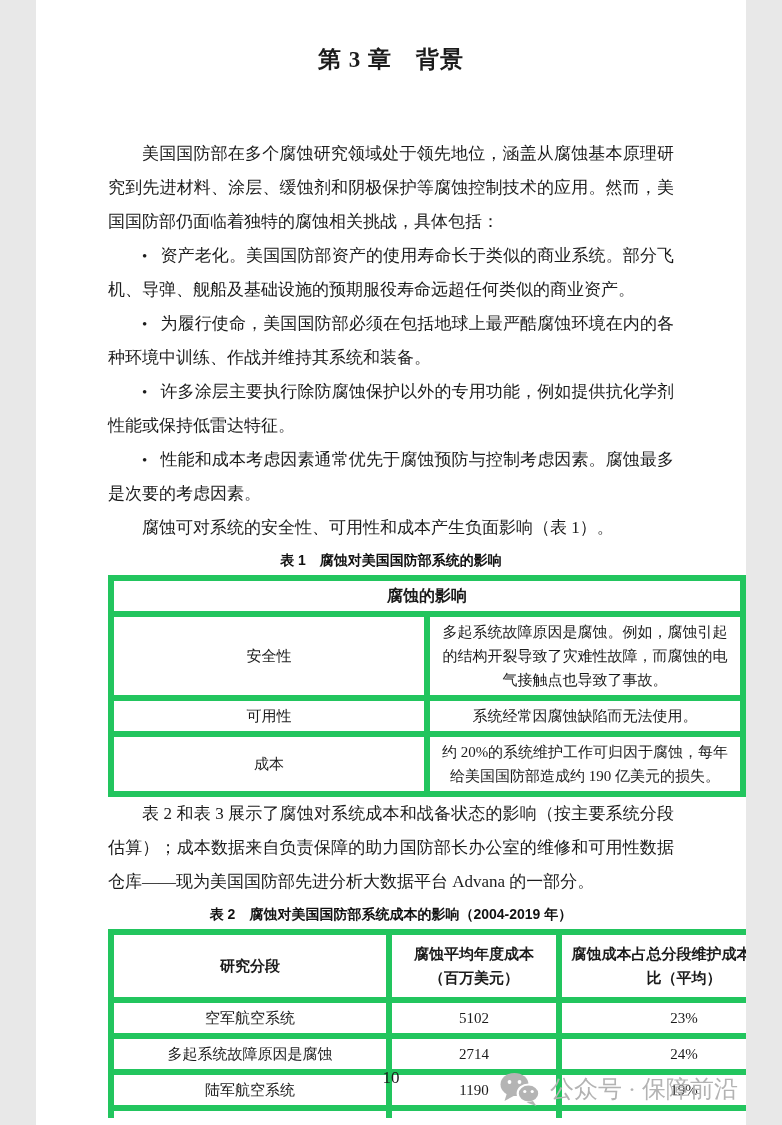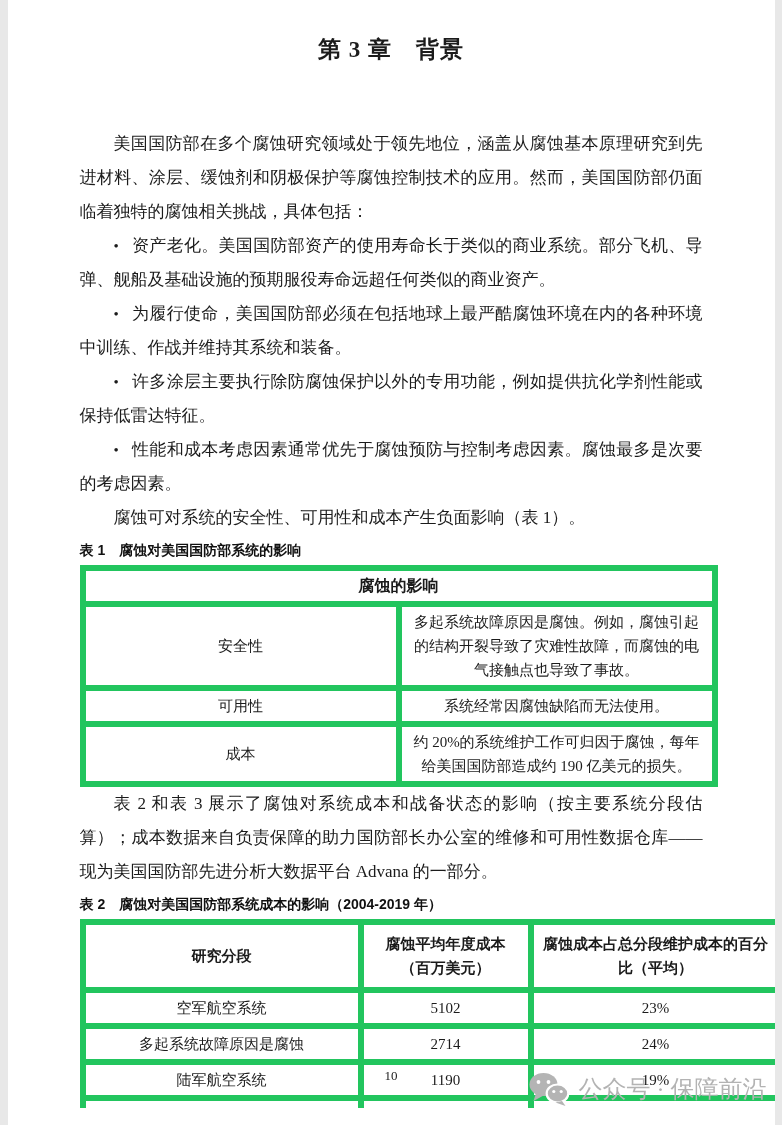--- a/index.html
+++ b/index.html
@@ -1,25 +1,25 @@
 <!DOCTYPE html>
 <html><head>
 <meta charset="utf-8">
 <style>
   html,body { margin:0; padding:0; background:#e8e8e8; }
   .page {
     position: relative;
-    width: 767px; height: 1125px;
+    width: 710px; height: 1125px;
     margin: 0 auto;
     background: #ffffff;
     font-family: "Liberation Serif", "DejaVu Serif", serif;
     color: #1b1b1b;
     overflow: hidden;
     box-sizing: border-box;
-    padding: 3px 72px;
+    padding: 13px 72px;
   }
   h1.chapter-title {
     margin: 0;
     padding-top: 30px;
     font-size: 23px;
     line-height: 34px;
     font-weight: bold;
     text-align: center;
     letter-spacing: 1px;
   }
@@ -29,21 +29,21 @@
     font-size: 17px;
     line-height: 34px;
     text-align: justify;
     text-indent: 34px;
   }
   p.para .dot { margin-right: 13px; font-size: 15px; }
   .table-caption {
     font-family: "Liberation Sans", "DejaVu Sans", sans-serif;
     font-weight: bold;
     font-size: 14px;
-    text-align: left;
+    text-align: center;
     margin: 7px 0 5px 0;
     color: #111;
   }
   table.doc-table {
     border-collapse: collapse;
     width: 638px;
     table-layout: fixed;
     font-size: 15px;
     color: #1b1b1b;
   }
@@ -75,21 +75,21 @@
     border-bottom: none;
     height: 7px;
     padding: 0;
   }
   .para-after-table { margin-top: 8px; }
   .footer-pagenum {
     position: absolute;
     left: 0; right: 0;
     top: 1068px;
     text-align: center;
-    font-size: 13px;
+    font-size: 17px;
     color: #1b1b1b;
   }
   .watermark {
     position: absolute;
     right: 8px;
     top: 1072px;
     display: flex;
     align-items: center;
     gap: 10px;
     color: #b3b3b3;

